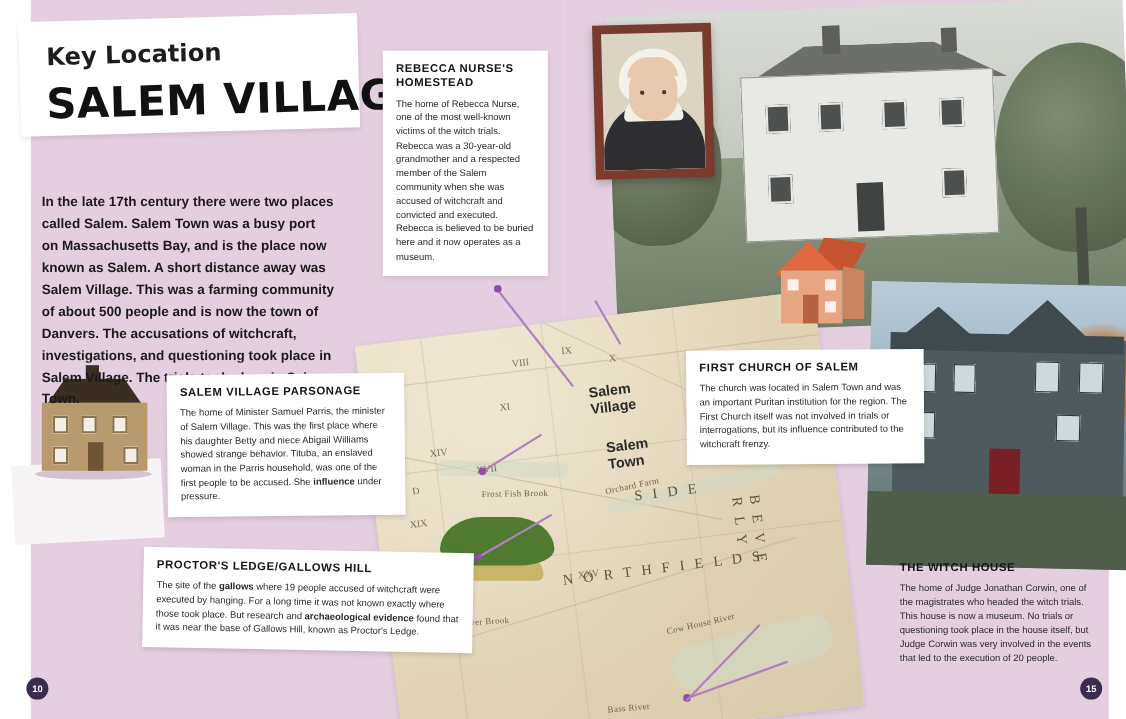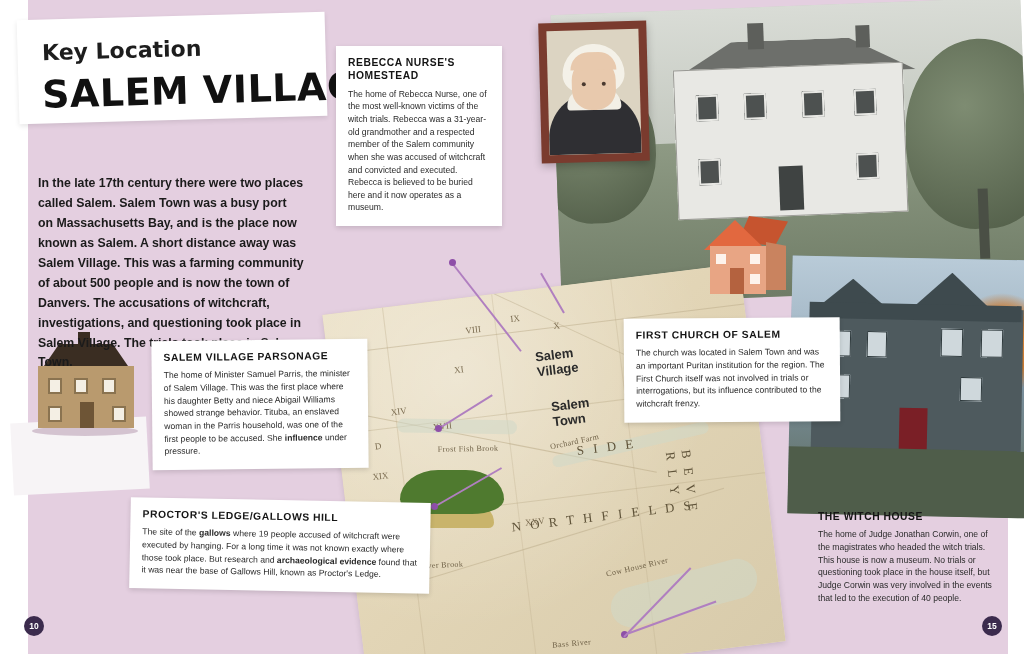--- a/index.html
+++ b/index.html
@@ -202,21 +202,21 @@
   }
   .card h4 {
     margin:0 0 5px 0; font-size:10.3px; font-weight:700; letter-spacing:.55px;
     color:#141414; text-transform:uppercase; line-height:1.3;
   }
   .card p {
     margin:0; font-size:8.6px; line-height:1.47; color:#2a2a2a;
   }
   .card p b { font-weight:700; }
 
-  .card-rebecca { left:336px; top:46px; width:166px; }
+  .card-rebecca { left:348px; top:46px; width:150px; }
   .card-parsonage { left:152px; top:340px; width:216px; transform:rotate(-0.6deg); }
   .card-firstchurch { left:624px; top:318px; width:216px; transform:rotate(-0.4deg); }
   .card-proctor { left:130px; top:500px; width:300px; transform:rotate(1.1deg); }
   .card-witch { left:806px; top:500px; width:206px; }
 
   
   .plain { background:transparent; box-shadow:none; }
 
   
   .conn { position:absolute; background:#b07fc0; height:2px; transform-origin:0 50%; }
@@ -392,39 +392,39 @@
   <div class="conn" style="left:564px;top:312px;width:46px;transform:rotate(-120deg);"></div>
 
   <div class="title-card"></div>
   <div class="title-kicker">Key Location</div>
   <div class="title-main">SALEM VILLAGE</div>
 
   <p class="intro">In the late 17th century there were two places called Salem. Salem Town was a busy port on Massachusetts Bay, and is the place now known as Salem. A short distance away was Salem Village. This was a farming community of about 500 people and is now the town of Danvers. The accusations of witchcraft, investigations, and questioning took place in Salem Village. The trials took place in Salem Town.</p>
 
   <div class="card card-rebecca">
     <h4>REBECCA NURSE'S HOMESTEAD</h4>
-    <p>The home of Rebecca Nurse, one of the most well-known victims of the witch trials. Rebecca was a 31-year-old grandmother and a respected member of the Salem community when she was accused of witchcraft and convicted and executed. Rebecca is believed to be buried here and it now operates as a museum.</p>
+    <p>The home of Rebecca Nurse, one of the most well-known victims of the witch trials. Rebecca was a 30-year-old grandmother and a respected member of the Salem community when she was accused of witchcraft and convicted and executed. Rebecca is believed to be buried here and it now operates as a museum.</p>
   </div>
 
   <div class="card card-parsonage">
     <h4>SALEM VILLAGE PARSONAGE</h4>
     <p><span>The home of Minister Samuel Parris, the minister of Salem Village. This was the first place where his daughter Betty and niece Abigail Williams showed strange behavior. Tituba, an enslaved woman in the Parris household, was one of the first people to be accused. She </span><b>influence</b><span> under pressure.</span></p>
   </div>
 
   <div class="card card-firstchurch">
     <h4>FIRST CHURCH OF SALEM</h4>
     <p>The church was located in Salem Town and was an important Puritan institution for the region. The First Church itself was not involved in trials or interrogations, but its influence contributed to the witchcraft frenzy.</p>
   </div>
 
   <div class="card card-proctor">
     <h4>PROCTOR'S LEDGE/GALLOWS HILL</h4>
     <p><span>The site of the </span><b>gallows</b><span> where 19 people accused of witchcraft were executed by hanging. For a long time it was not known exactly where those took place. But research and </span><b>archaeological evidence</b><span> found that it was near the base of Gallows Hill, known as Proctor's Ledge.</span></p>
   </div>
 
   <div class="card card-witch plain">
     <h4>THE WITCH HOUSE</h4>
-    <p>The home of Judge Jonathan Corwin, one of the magistrates who headed the witch trials. This house is now a museum. No trials or questioning took place in the house itself, but Judge Corwin was very involved in the events that led to the execution of 40 people.</p>
+    <p>The home of Judge Jonathan Corwin, one of the magistrates who headed the witch trials. This house is now a museum. No trials or questioning took place in the house itself, but Judge Corwin was very involved in the events that led to the execution of 20 people.</p>
   </div>
 
   <div class="pgnum pg-left">10</div>
   <div class="pgnum pg-right">15</div>
 
 </div>
 
 </body></html>

